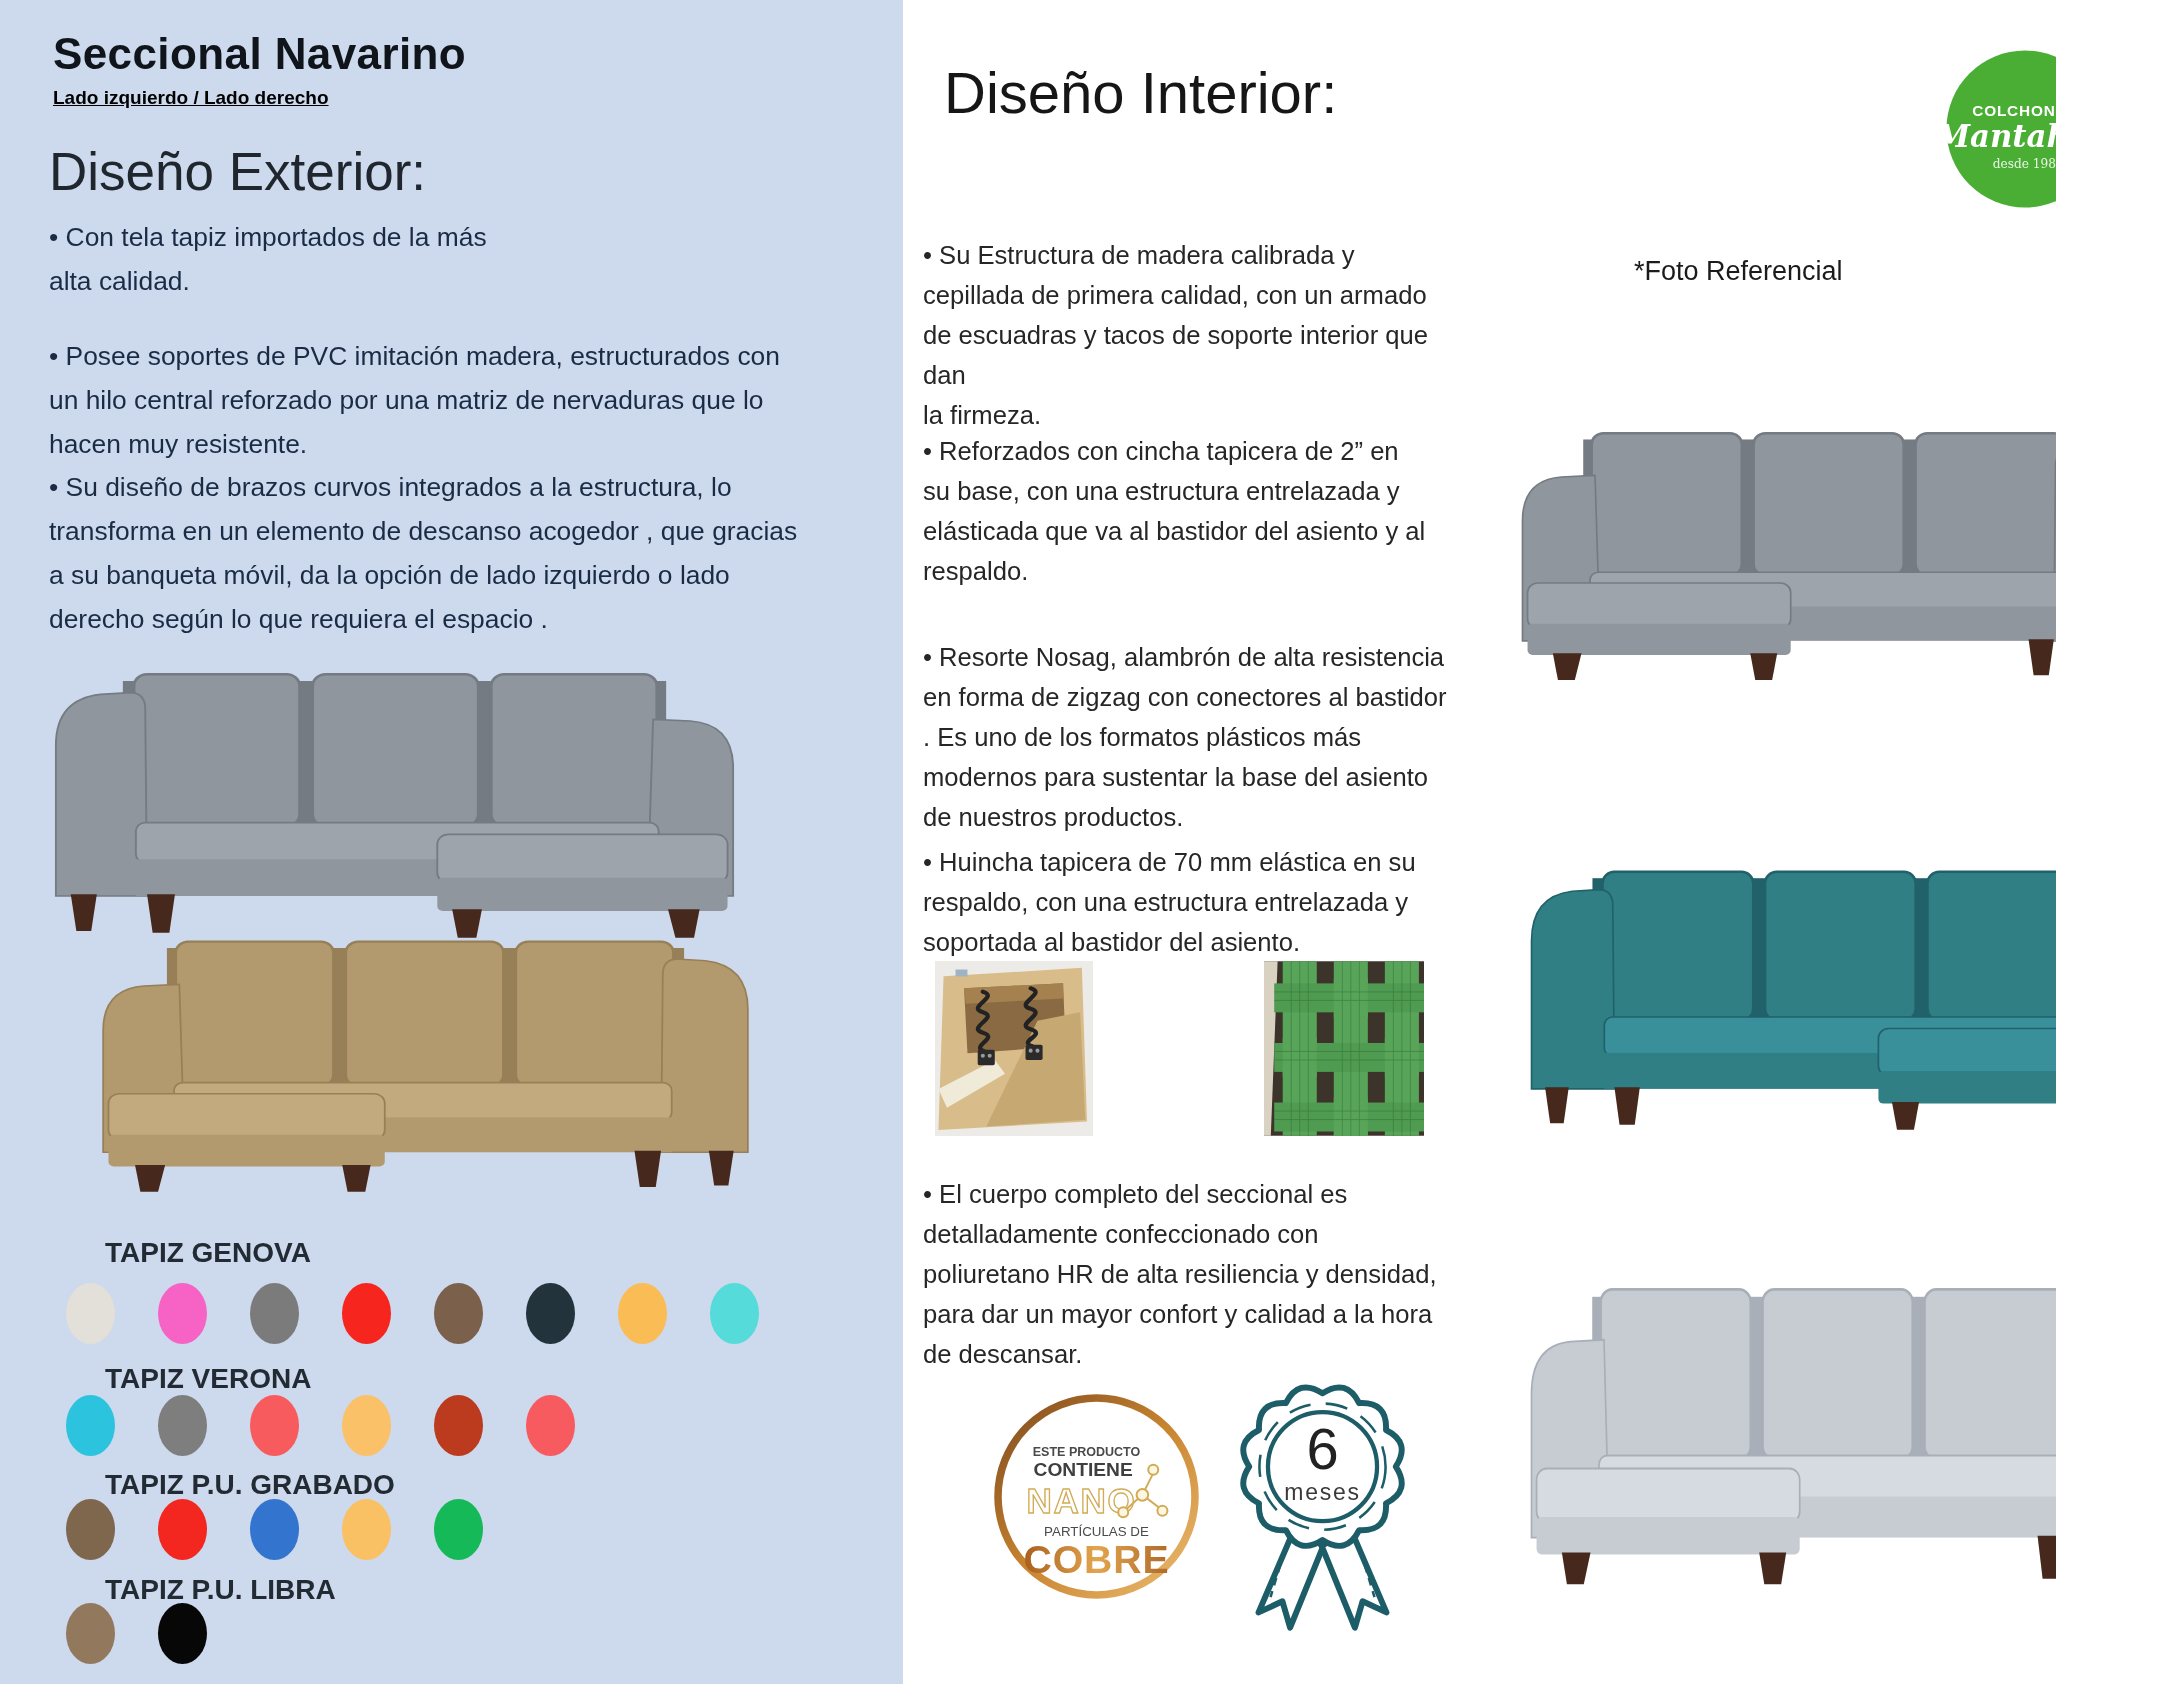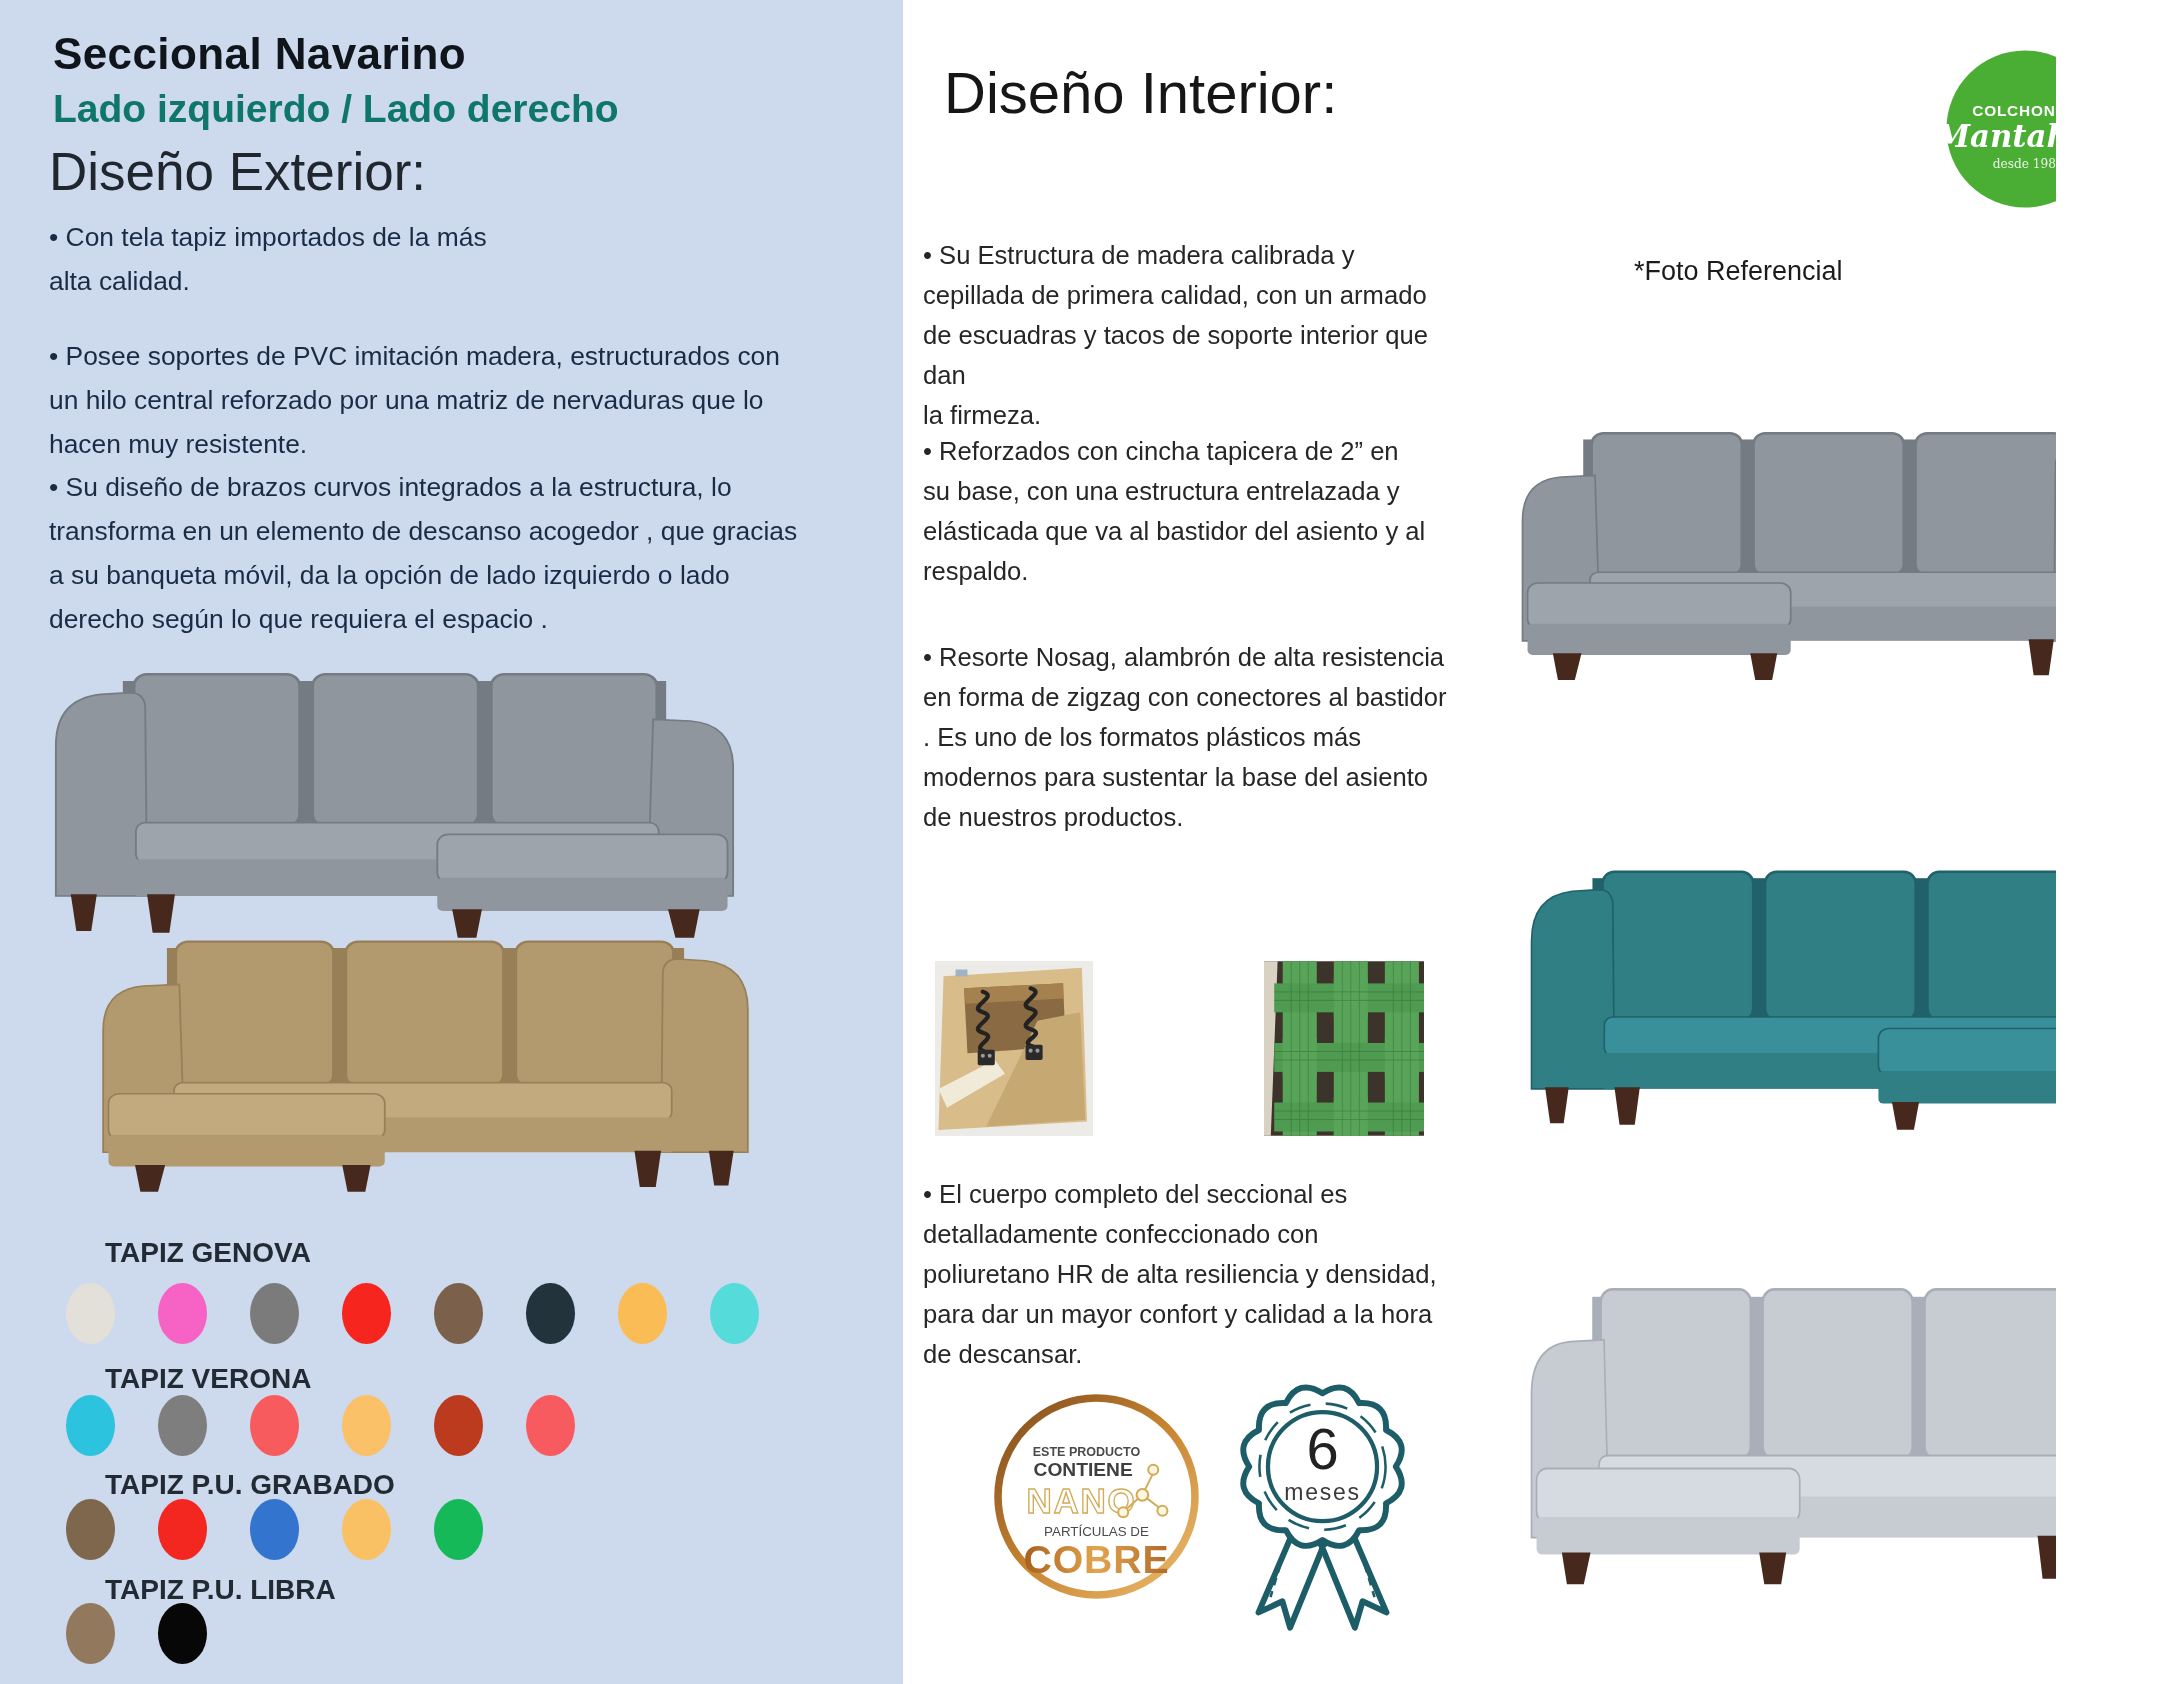--- a/index.html
+++ b/index.html
@@ -1,21 +1,21 @@
 <!DOCTYPE html>
 <html style="font-size:13.6px"><head>
 <meta charset="utf-8">
 <style>
   html,body{margin:0;padding:0;background:#ffffff;}
   .stage{position:relative;width:2056px;height:1685px;overflow:hidden;
          font-family:"Liberation Sans",sans-serif;background:#ffffff;}
   .left-panel{position:absolute;left:0;top:0;width:903px;height:1685px;background:#cdd9ec;}
   .abs{position:absolute;}
   .doc-title{left:53px;top:29px;font-size:44px;font-weight:bold;color:#10151c;letter-spacing:0.4px;}
-  .doc-subtitle{left:53px;top:87px;font-size:39px;font-weight:bold;color:#0f766e;}
+  .doc-subtitle{left:53px;top:87px;font-size:19px;font-weight:bold;color:#000000;text-decoration:underline;}
   .section-title{left:49px;top:141px;font-size:53px;font-weight:300;color:#20262e;}
   .lbullet{left:49px;width:779px;font-size:26.4px;line-height:44px;color:#1a2c45;white-space:pre-line;}
   .rtitle{left:944px;top:36px;font-size:58px;font-weight:300;color:#161616;margin-top:23px;}
   .rbullet{left:923px;width:558px;font-size:25.6px;line-height:40px;color:#262626;white-space:pre-line;}
   .photo-note{left:1634px;top:256px;font-size:27px;color:#1b1b1b;}
   .fabrics-title{left:68px;top:1181px;font-size:31.5px;font-weight:bold;color:#1c2430;letter-spacing:0.4px;}
   .fabric-label{left:66px;font-size:28px;font-weight:bold;color:#222a34;margin-left:39px;}
   .swatch-row{left:66px;height:61px;}
   .swatch{position:absolute;top:0;width:49px;height:61px;border-radius:50%;}
   .sofa,.detail-photo,.badge,.logo{position:absolute;}
@@ -127,20 +127,23 @@
 la firmeza.</div>
   <div class="abs rbullet" style="top:431px">• Reforzados con cincha tapicera de 2” en
 su base, con una estructura entrelazada y
 elásticada que va al bastidor del asiento y al
 respaldo.</div>
   <div class="abs rbullet" style="top:637px">• Resorte Nosag, alambrón de alta resistencia
 en forma de zigzag con conectores al bastidor
 . Es uno de los formatos plásticos más
 modernos para sustentar la base del asiento
 de nuestros productos.</div>
+  <div class="abs rbullet" style="top:842px">• Huincha tapicera de 70 mm  elástica en su
+respaldo, con una estructura entrelazada y
+soportada al bastidor del asiento.</div>
   <div class="abs rbullet" style="top:1174px">• El cuerpo completo del seccional es
 detalladamente confeccionado con
 poliuretano HR de alta resiliencia y densidad,
 para dar un mayor confort y calidad a la hora
 de descansar.</div>
 
   <div class="logo" style="left:1944px;top:48px;width:162px;height:162px">
     <svg viewBox="0 0 200 200">
       <circle cx="100" cy="100" r="97" fill="#4bae34"></circle>
       <text x="100" y="84" text-anchor="middle" font-family="Liberation Sans,sans-serif" font-weight="bold" font-size="19" letter-spacing="1" fill="#ffffff">COLCHONES</text>

